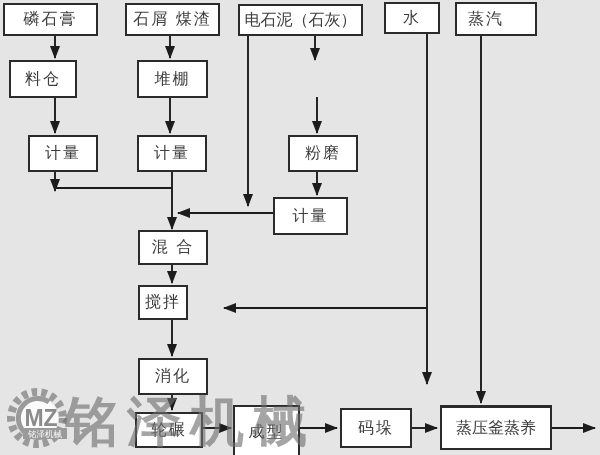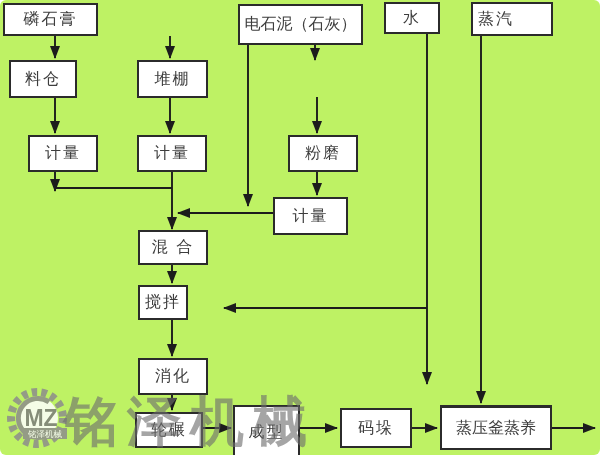--- a/index.html
+++ b/index.html
@@ -1,28 +1,28 @@
 <!DOCTYPE html>
 <html><head>
 <meta charset="utf-8">
 <style>
   html,body { margin:0; padding:0; background:#ffffff; }
   .stage {
-    position:relative; width:600px; height:455px; background:#bef264;
-    font-family:"Liberation Sans","DejaVu Sans",sans-serif; overflow:hidden;border-radius:6px;
+    position:relative; width:600px; height:455px; background:#e5e5e5;
+    font-family:"Liberation Sans","DejaVu Sans",sans-serif; overflow:hidden;
   }
   .wires { position:absolute; left:0; top:0; z-index:1; }
   .node {
     position:absolute; box-sizing:border-box; z-index:2;
     border:2px solid #2b2b2b; background:#ffffff;
     display:flex; align-items:center; justify-content:center;
     font-size:16px; color:#3d3d3d; letter-spacing:2px; white-space:nowrap;
   }
   .node.tight { letter-spacing:0; }
-  .node.left { justify-content:flex-start; padding-left:5px;margin-left:16px; }
+  .node.left { justify-content:flex-start; padding-left:11px; }
   .node.thicktop { border-top-width:3px; }
   .watermark-layer { position:absolute; left:0; top:0; width:600px; height:455px; z-index:3; pointer-events:none; }
   .wm-text {
     position:absolute; left:64px; top:386px;
     font-size:54px; font-weight:600; letter-spacing:9px;
     color:rgba(110,110,110,0.62);
     font-family:"Liberation Serif","DejaVu Serif",serif;
   }
   .wm-logo { position:absolute; left:2px; top:387px; opacity:0.85; }
 </style>
@@ -64,21 +64,22 @@
       <line x1="552" y1="428" x2="595" y2="428" marker-end="url(#arw)"></line>
 
       <line x1="427" y1="34" x2="427" y2="384" marker-end="url(#arw)"></line>
       <line x1="427" y1="308" x2="224" y2="308" marker-end="url(#arw)"></line>
 
       <line x1="481" y1="36" x2="481" y2="403" marker-end="url(#arw)"></line>
     </g>
   </svg>
 
   <div class="node" style="left:3px;   top:3px;   width:95px;  height:33px">磷石膏</div>
-  <div class="node tight" style="left:238px; top:4px; width:125px; height:41px">电石泥（石灰）</div>
+  <div class="node" style="left:125px; top:3px;   width:95px;  height:33px">石屑 煤渣</div>
+  <div class="node tight" style="left:238px; top:4px; width:125px; height:32px">电石泥（石灰）</div>
   <div class="node" style="left:384px; top:2px;   width:56px;  height:32px">水</div>
   <div class="node left" style="left:455px; top:2px; width:82px; height:34px">蒸汽</div>
 
   <div class="node" style="left:9px;  top:60px;  width:68px;  height:38px">料仓</div>
   <div class="node" style="left:137px; top:60px;  width:71px;  height:38px">堆棚</div>
 
   <div class="node" style="left:28px;  top:135px; width:70px;  height:37px">计量</div>
   <div class="node" style="left:137px; top:135px; width:70px;  height:37px">计量</div>
   <div class="node" style="left:288px; top:135px; width:70px;  height:37px">粉磨</div>
   <div class="node" style="left:273px; top:197px; width:75px;  height:38px">计量</div>

